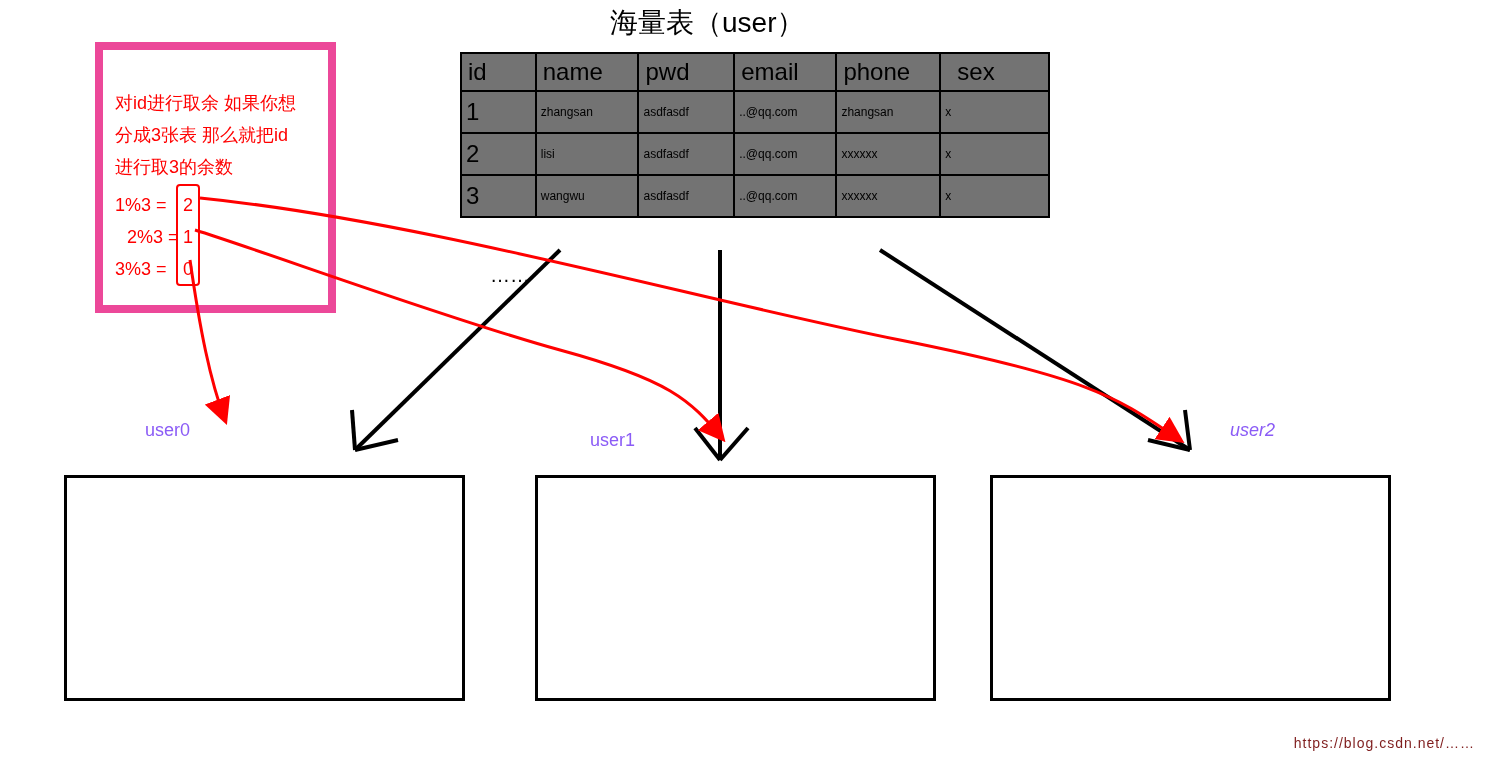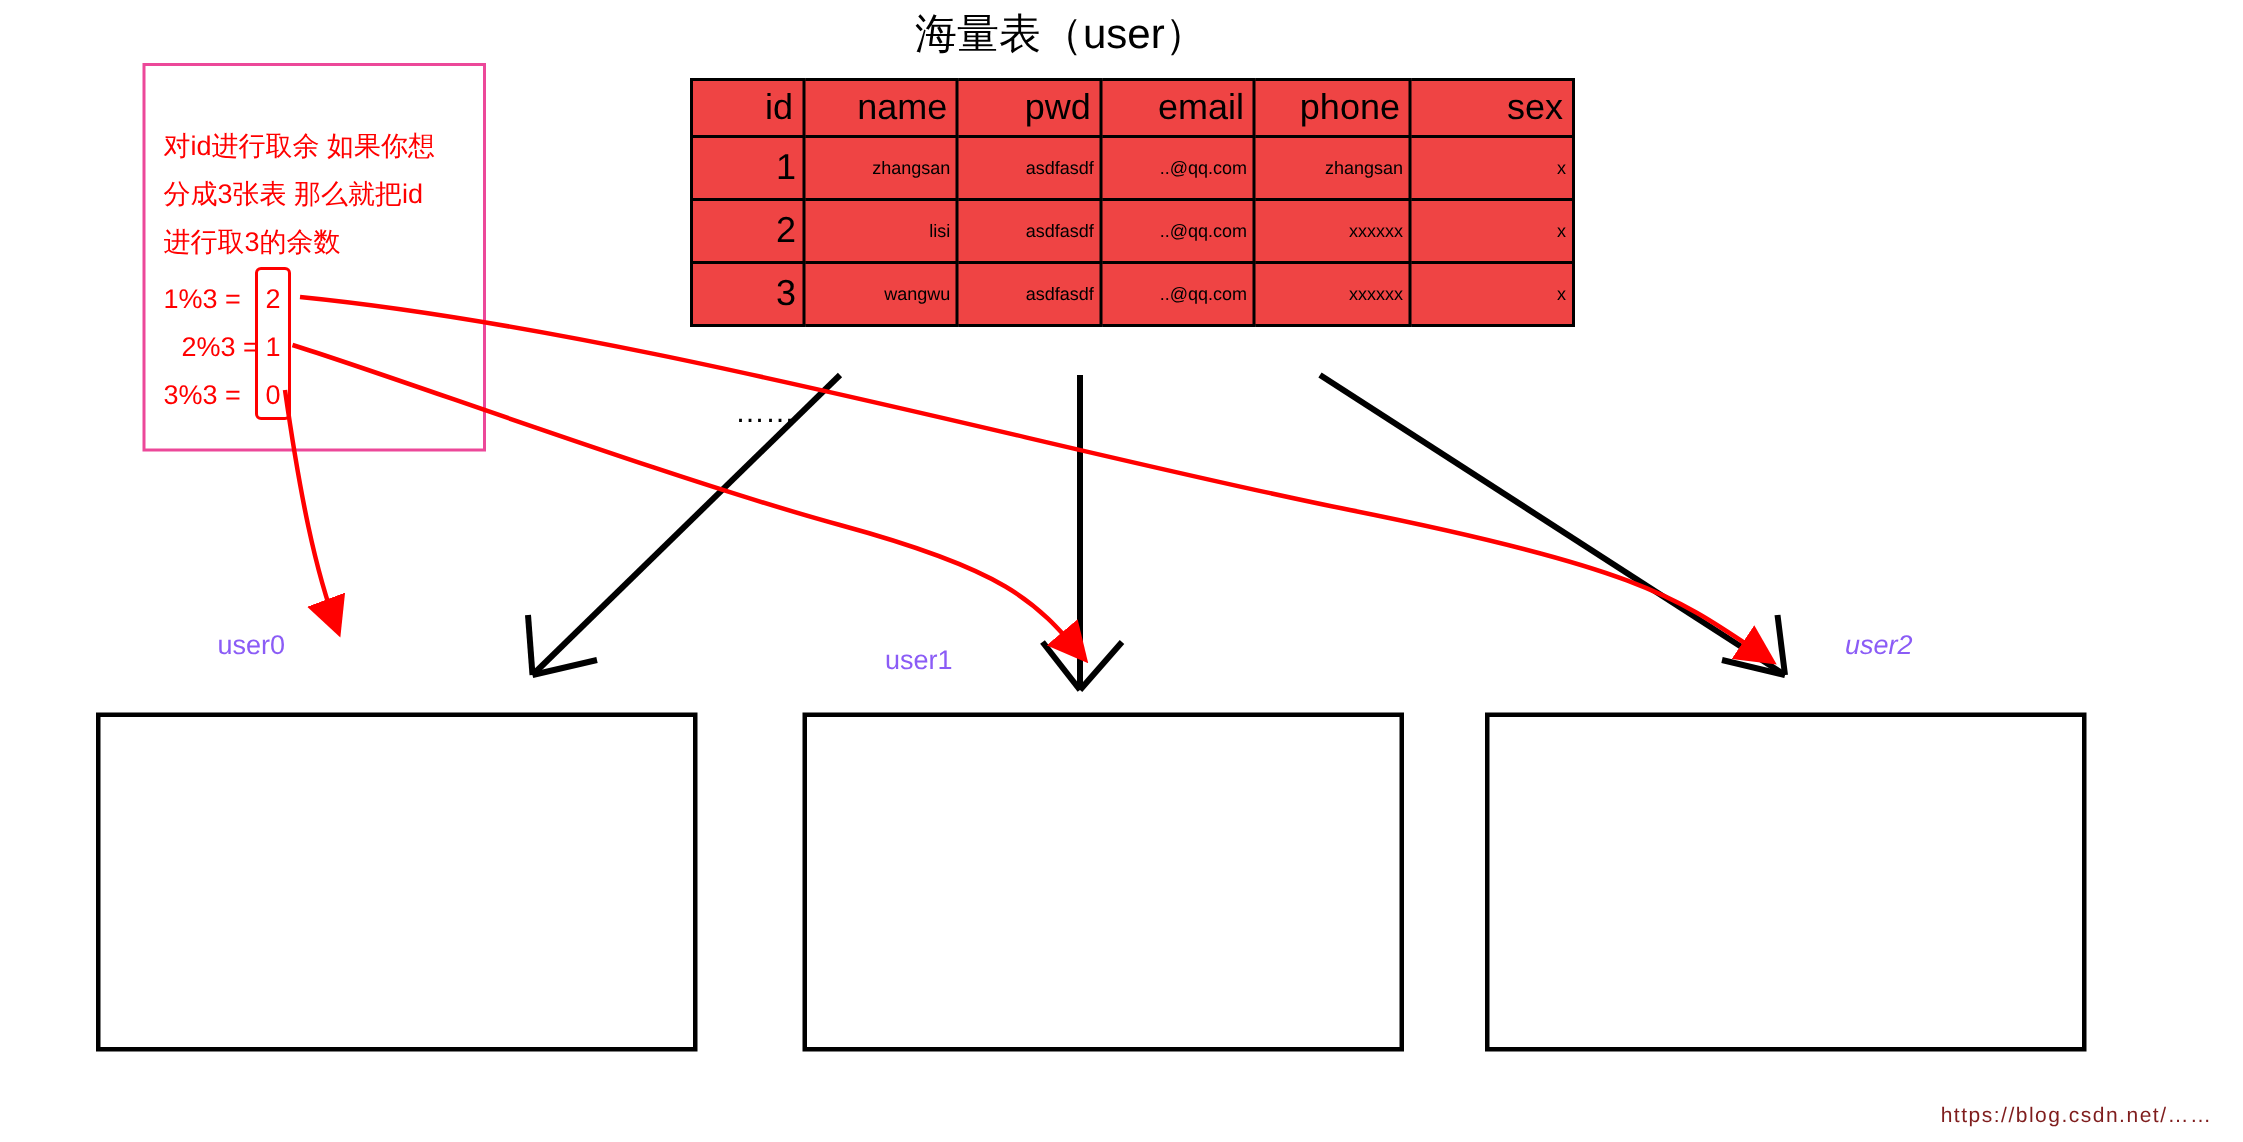--- a/index.html
+++ b/index.html
@@ -17,41 +17,41 @@
     font-size: 28px;
     color: #000;
   }
   
   table.user {
     border-collapse: collapse;
     position: absolute;
   }
   table.user th, table.user td {
     border: 2px solid #000;
-    text-align: right;
+    text-align: left;
     font-family: Arial, sans-serif;
-    background: #ef4444;
+    background: #737373;
   }
   table.user th {
     font-size: 24px;
     font-weight: normal;
     padding: 4px 6px;
   }
   table.user td {
     font-size: 12px;
     padding: 6px 4px;
   }
   table.user td.idcell { font-size: 24px; }
   .ellipsis {
     font-size: 20px;
     color: #000;
   }
   
   .redbox {
-    border: 2px solid #ec4899;
+    border: 8px solid #ec4899;
     position: absolute;
   }
   .redtext { color: #ff0000; font-size: 18px; line-height: 1.7; }
   .redcalc { color: #ff0000; font-size: 18px; line-height: 1.7; }
   .redhl {
     border: 2px solid #ff0000;
     position: absolute;
     border-radius: 4px;
   }
   

